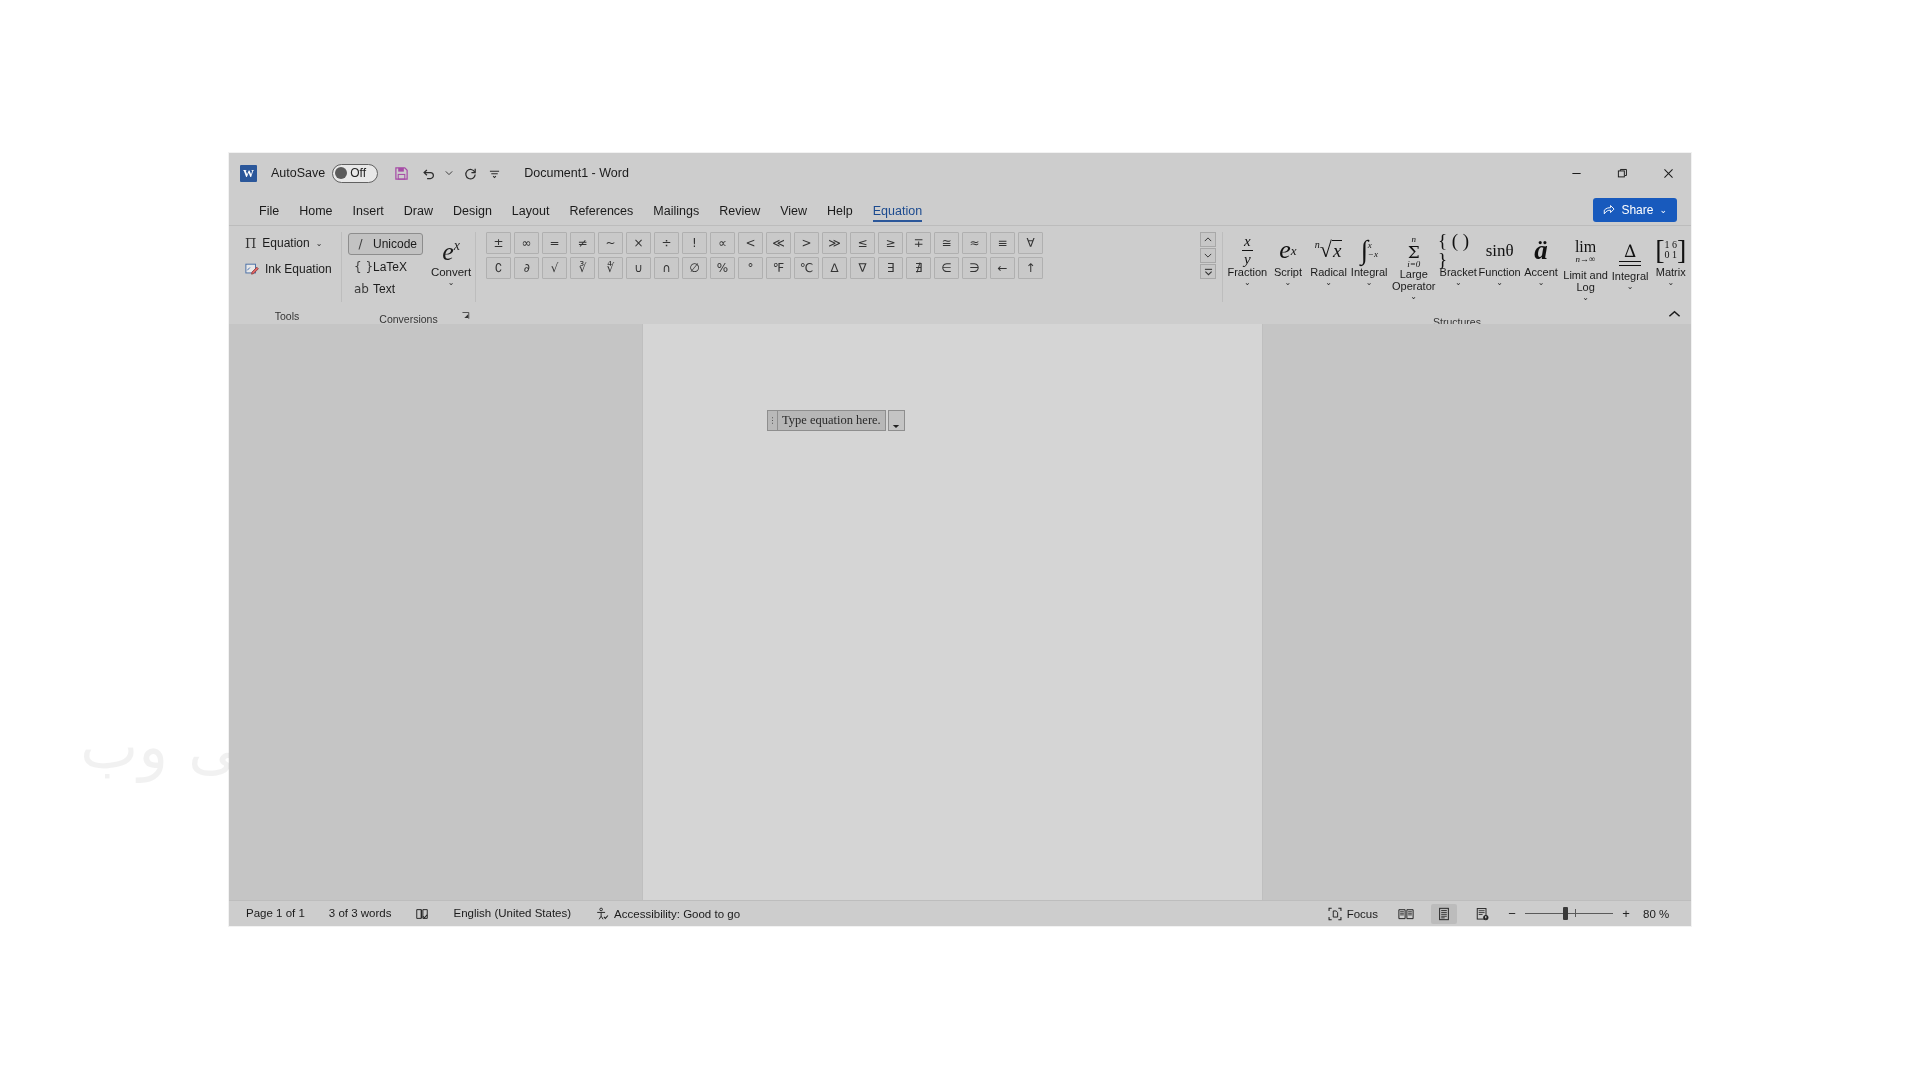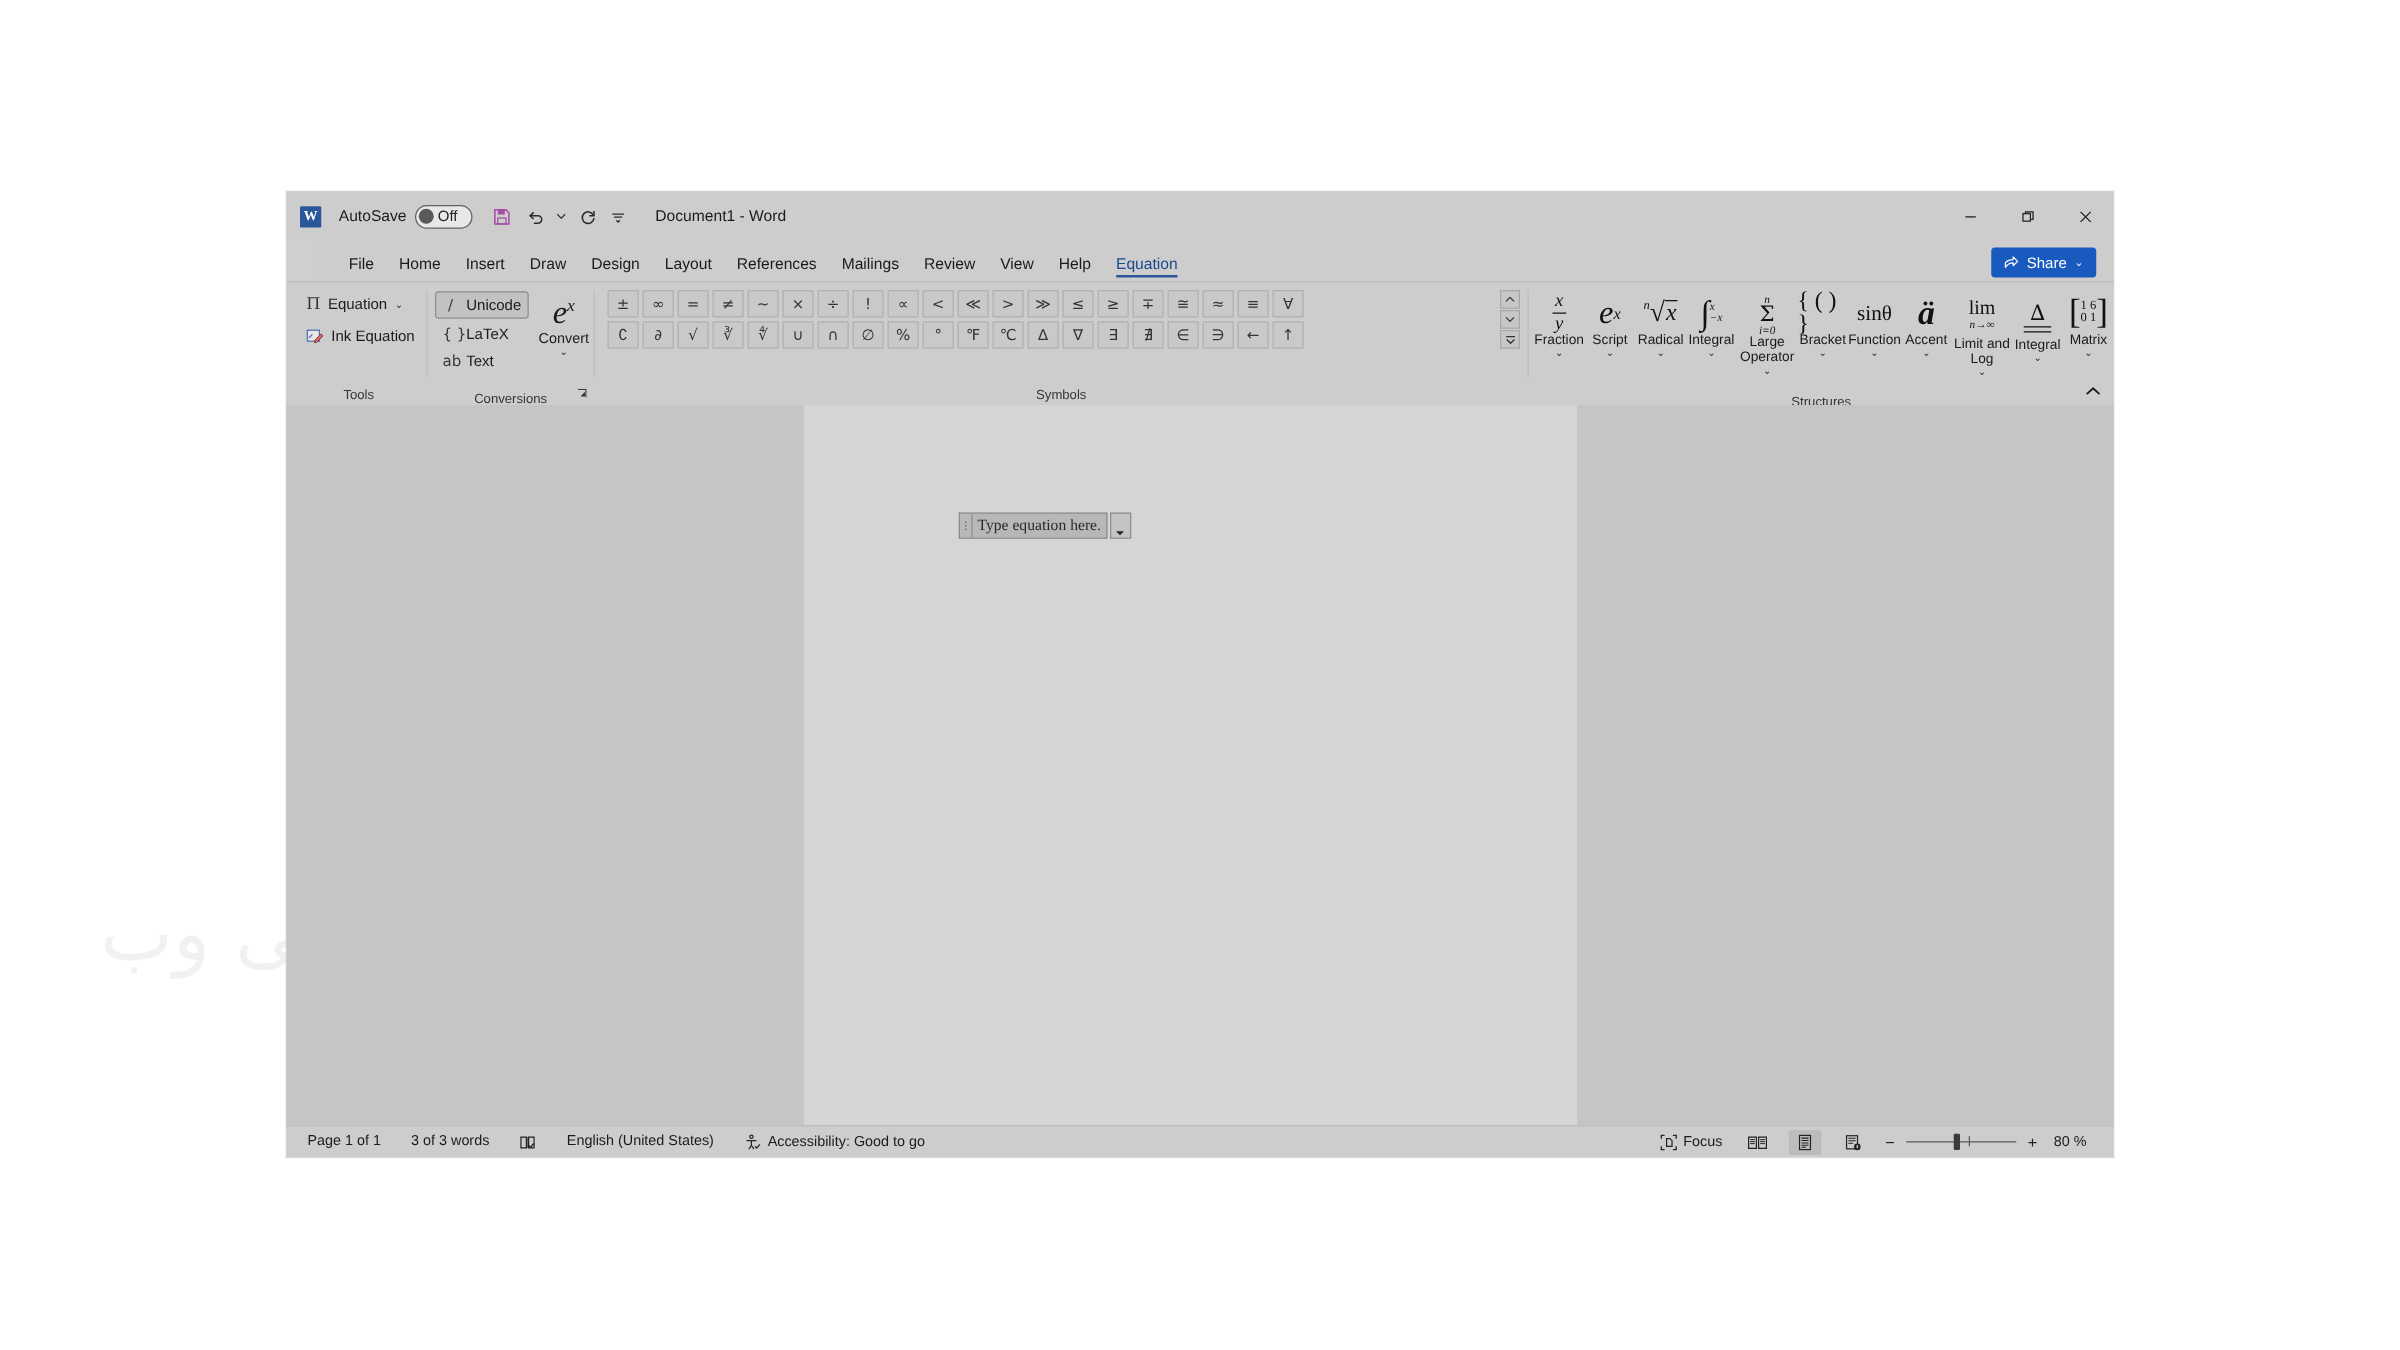--- a/index.html
+++ b/index.html
@@ -139,21 +139,20 @@
 
   
   #tabstrip {
     height: 32px;
     background: #cdcdcd;
     display: flex;
     align-items: flex-end;
     padding-left: 20px;
     flex: 0 0 auto;
     position: relative;
-    margin-left: 20px;
   }
   .tab {
     font-size: 12.5px;
     color: #1b1b1b;
     padding: 0 10px;
     height: 28px;
     line-height: 28px;
     white-space: nowrap;
     border-radius: 3px 3px 0 0;
   }
@@ -659,21 +658,20 @@
             </div>
             <div class="scroll-btn">
               <svg width="9" height="8" viewBox="0 0 10 9">
                   <path d="M1 1.5h8" stroke="#333" stroke-width="1.2"></path>
                   <path d="M1.5 4l3.5 3.5L8.5 4" fill="none" stroke="#333" stroke-width="1.2"></path>
                 </svg>
             </div>
           </div>
         </div>
       </div>
-      <div class="rgroup-label">Symbols</div>
     </div>
 
     <div class="rgroup-sep"></div>
 
     <div class="rgroup" id="grp-struct">
       <div class="rgroup-body">
 
         <div class="struct-btn">
           <div class="struct-glyph">
             <span class="frac">

